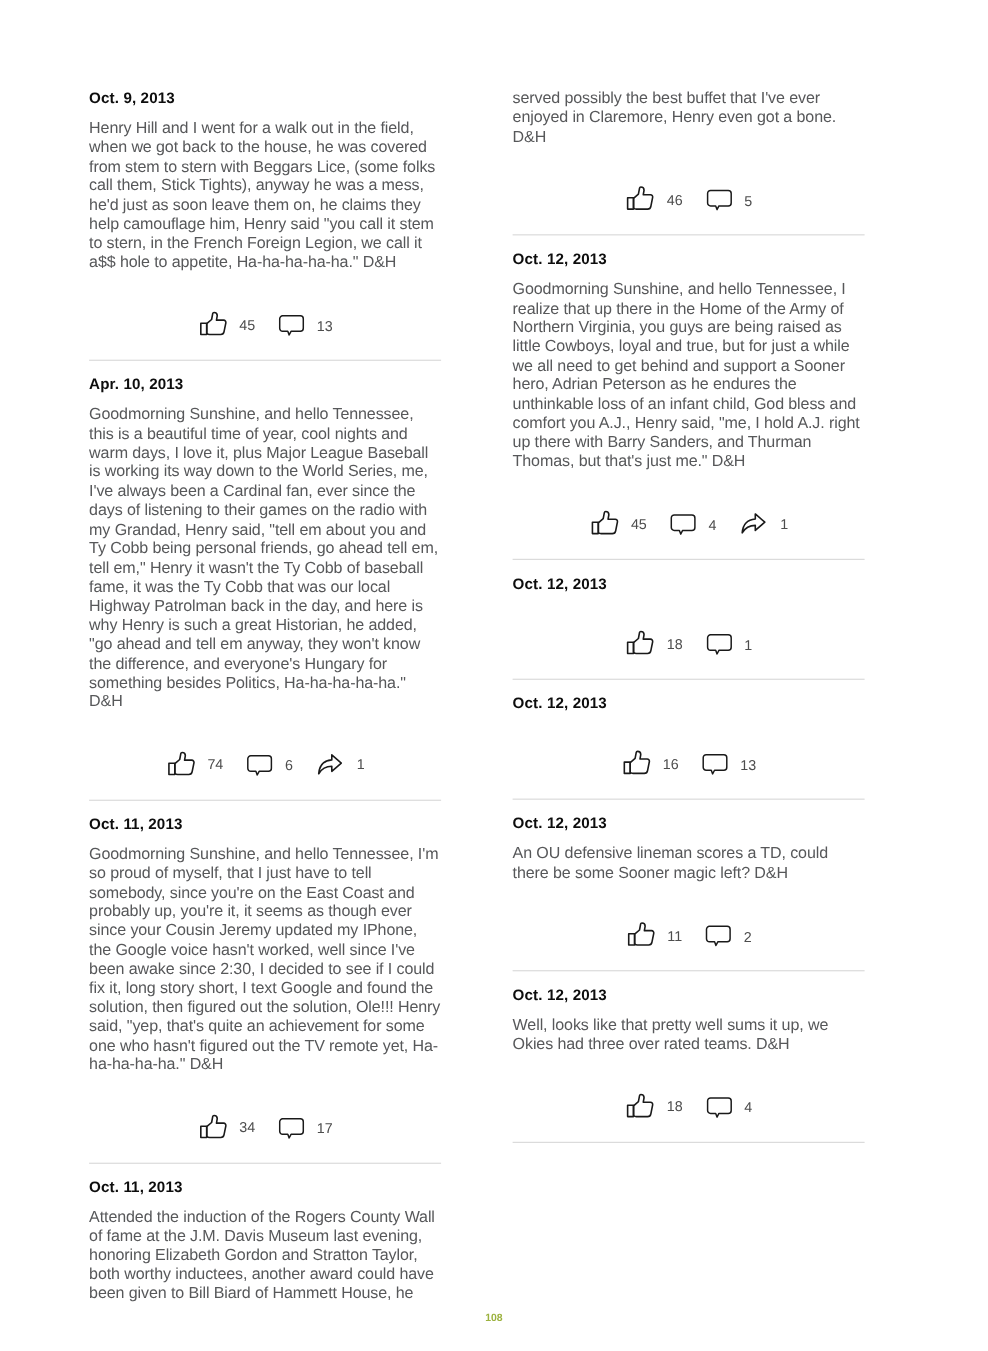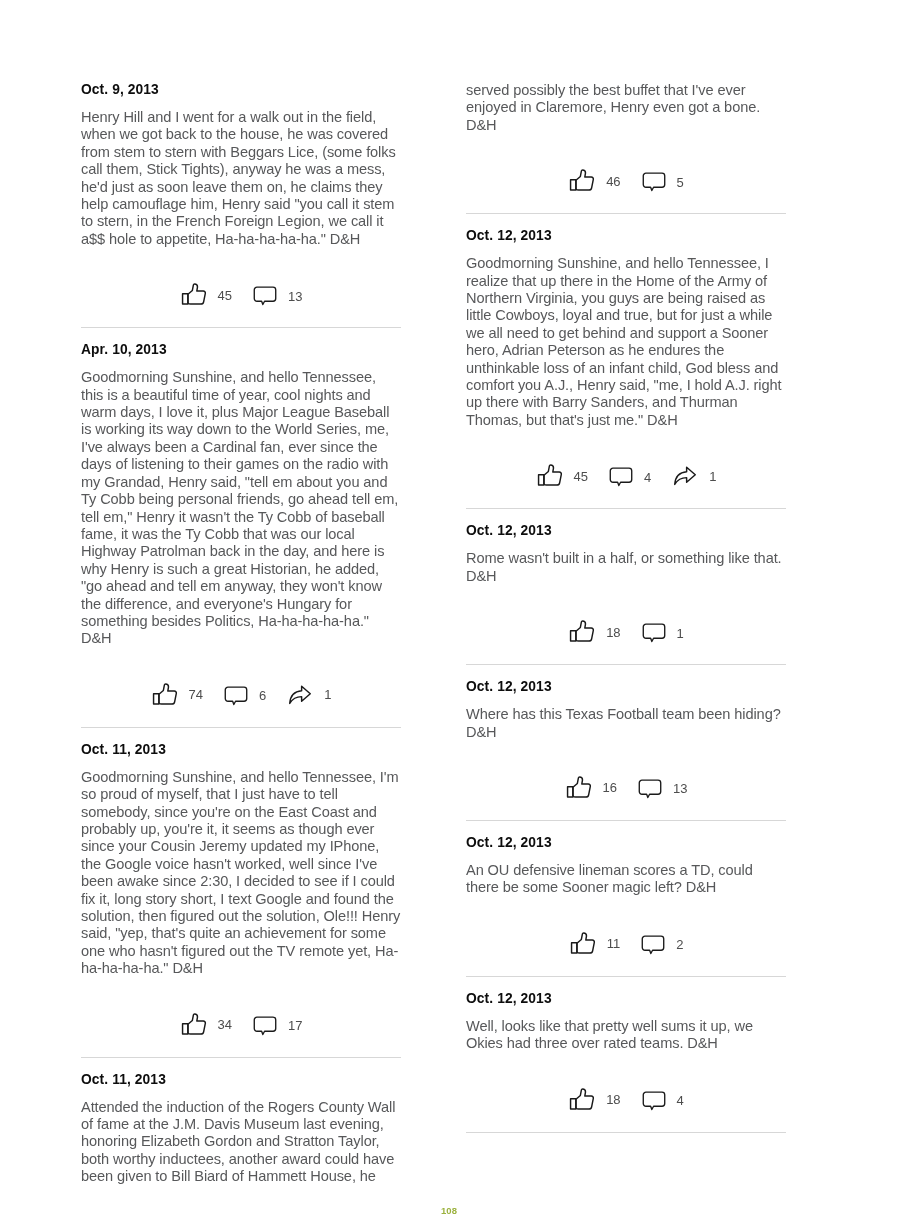--- a/index.html
+++ b/index.html
@@ -26,21 +26,21 @@
   }
   .stat{display:flex;align-items:center;gap:10px;}
   .stat .icon{display:inline-flex;}
   .stat svg{display:block;}
   .stat-count{font-size:13px;color:#4d4d4d;}
   .sep{
     border:none;border-top:1px solid #d7d7d7;height:0;
     margin:18px 0 14px 0;
   }
   .page-number{
-    position:absolute;left:0;right:0;bottom:12px;text-align:center;
+    position:absolute;left:0;right:0;bottom:24px;text-align:center;
     font-size:9.5px;font-weight:700;color:#9cb23f;
   }
 </style>
 </head>
 <body>
 
 <div class="page">
   <div class="col col-left">
       <article class="post">
         <h3 class="post-date">Oct. 9, 2013</h3>
@@ -178,21 +178,20 @@
                 <path d="M13.4 4.5 L20.8 10.9 L13.4 17.3 V13.4 C8.6 13.4 5.4 15.5 3.2 19.2 C3.7 12.8 7.2 8.9 13.4 8.4 Z"></path>
               </svg>
             </span>
             <span class="stat-count">1</span>
           </div>
         </div>
         <hr class="sep">
       </article>
       <article class="post">
         <h3 class="post-date">Oct. 12, 2013</h3>
-        <p class="post-body">Rome wasn't built in a half, or something like that. D&amp;H</p>
         <div class="stats">
           <div class="stat">
             <span class="icon">
               <svg width="28" height="28" viewBox="0 0 24 24" fill="none" stroke="#1a1a1a" stroke-width="1.25" stroke-linejoin="round">
                 <rect x="2.2" y="11" width="4.6" height="8.8"></rect>
                 <path d="M6.8 18.9 V11.4 L10.6 8.1 L11.5 3.4 C11.6 2.9 12 2.6 12.5 2.6 C13.9 2.6 15 3.7 15 5.1 L14.4 8.6 H20 C21.1 8.6 21.9 9.6 21.7 10.7 L20.3 17.6 C20.1 18.9 19 19.8 17.7 19.8 H9 C8.2 19.8 7.4 19.5 6.8 18.9 Z"></path>
               </svg>
             </span>
             <span class="stat-count">18</span>
           </div>
@@ -202,21 +201,20 @@
                 <path d="M4.6 3.8 H19.4 C20.8 3.8 21.9 4.9 21.9 6.3 V14.3 C21.9 15.7 20.8 16.8 19.4 16.8 H11.6 L10 19.9 L8.9 16.8 H4.6 C3.2 16.8 2.1 15.7 2.1 14.3 V6.3 C2.1 4.9 3.2 3.8 4.6 3.8 Z"></path>
               </svg>
             </span>
             <span class="stat-count">1</span>
           </div>
         </div>
         <hr class="sep">
       </article>
       <article class="post">
         <h3 class="post-date">Oct. 12, 2013</h3>
-        <p class="post-body">Where has this Texas Football team been hiding? D&amp;H</p>
         <div class="stats">
           <div class="stat">
             <span class="icon">
               <svg width="28" height="28" viewBox="0 0 24 24" fill="none" stroke="#1a1a1a" stroke-width="1.25" stroke-linejoin="round">
                 <rect x="2.2" y="11" width="4.6" height="8.8"></rect>
                 <path d="M6.8 18.9 V11.4 L10.6 8.1 L11.5 3.4 C11.6 2.9 12 2.6 12.5 2.6 C13.9 2.6 15 3.7 15 5.1 L14.4 8.6 H20 C21.1 8.6 21.9 9.6 21.7 10.7 L20.3 17.6 C20.1 18.9 19 19.8 17.7 19.8 H9 C8.2 19.8 7.4 19.5 6.8 18.9 Z"></path>
               </svg>
             </span>
             <span class="stat-count">16</span>
           </div>

